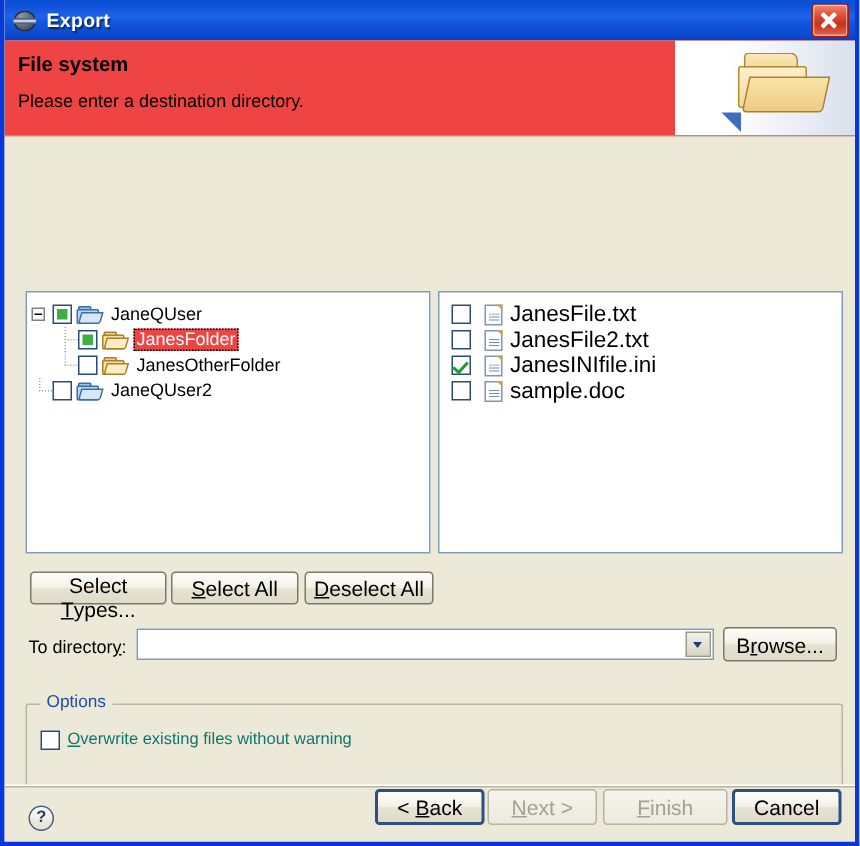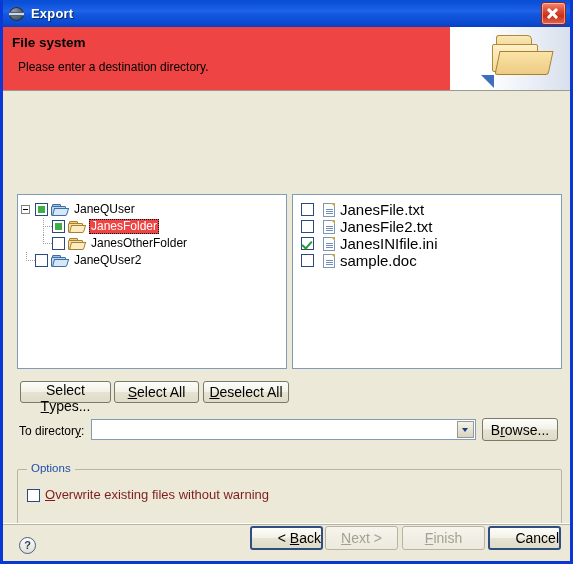--- a/index.html
+++ b/index.html
@@ -101,21 +101,21 @@
   }
   #header-title {
     position: absolute;
     left: 9px; top: 8px;
     font-size: 13.5px;
     font-weight: bold;
     color: #000000;
   }
   #header-sub {
     position: absolute;
-    left: 15px; top: 33px;
+    left: 9px; top: 33px;
     font-size: 12px;
     color: #000000;
   }
   #header-gradient {
     position: absolute;
     right: 0; top: 0;
     width: 120px; height: 100%;
     background: linear-gradient(to right, #ffffff 0%, #ffffff 30%, #e9eef6 70%, #d8e0ec 100%);
   }
   #header-folder {
@@ -342,21 +342,21 @@
     font-size: 14px;
     color: #000000;
     background: linear-gradient(to bottom, #fdfdfb 0%, #f3f1e6 48%, #e6e3d2 52%, #dedbc8 100%);
     border: 1px solid #7b7a6a;
     border-radius: 3px;
     box-sizing: border-box;
     cursor: pointer;
     padding: 0;
     text-align: center;
   }
-  .btn.default { border: 2px solid #2f4f82; text-align: right; }
+  .btn.default { border: 2px solid #2f4f82; }
   .btn.disabled {
     color: #a3a192;
     border-color: #b6b4a6;
     background: linear-gradient(to bottom, #f6f4ec 0%, #eceadd 100%);
     cursor: default;
     text-align: center;
   }
   .btn u { text-decoration: underline; }
 
   #btn-select-types { position: absolute; left: 17px;  top: 290px; width: 91px; height: 22px; }
@@ -424,23 +424,23 @@
     position: absolute;
     left: 24px; top: 371px;
     padding: 0 4px;
     background: #ECE9D8;
     font-size: 11.5px;
     color: #1f4ea8;
   }
   .opt-row {
     position: absolute;
     display: flex;
-    align-items: flex-end;
-    font-size: 13px;
-    color: #7f1d1d;
+    align-items: flex-start;
+    font-size: 11px;
+    color: #0f766e;
     white-space: nowrap;
     cursor: pointer;
   }
   #opt-overwrite { left: 24px; top: 396px; }
   #opt-structure { left: 24px; top: 417px; }
   #opt-selected  { left: 24px; top: 438px; }
 
   .ocb {
     width: 13px; height: 13px;
     border: 1px solid #2a4a7c;

